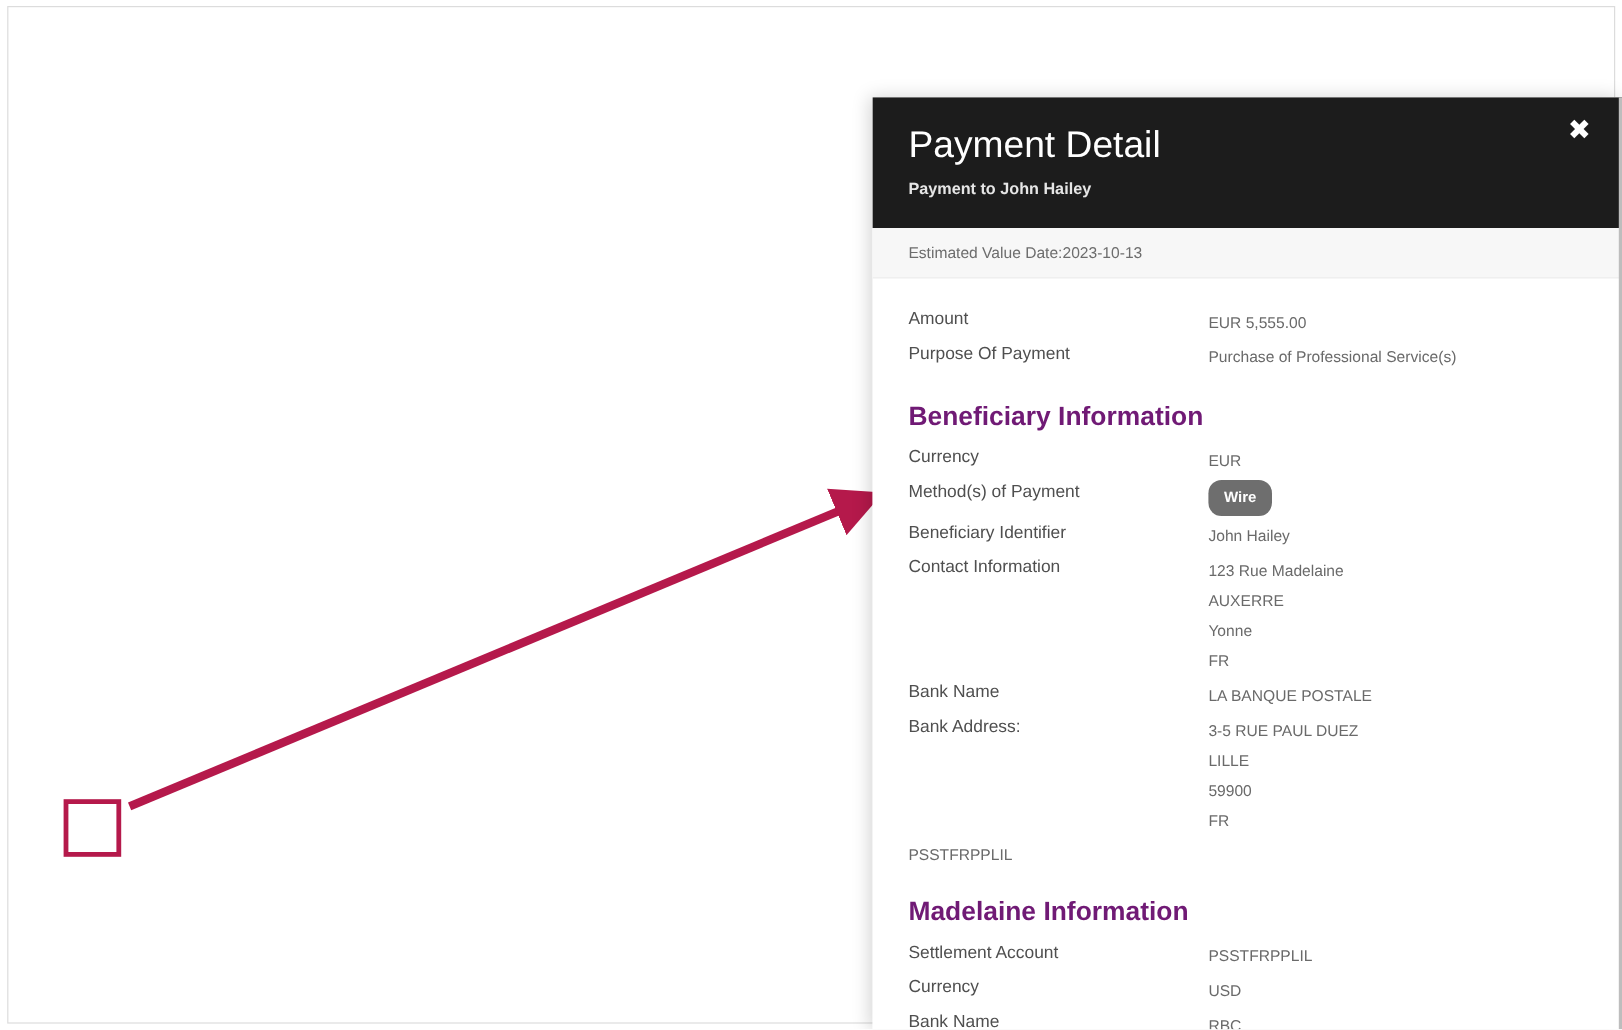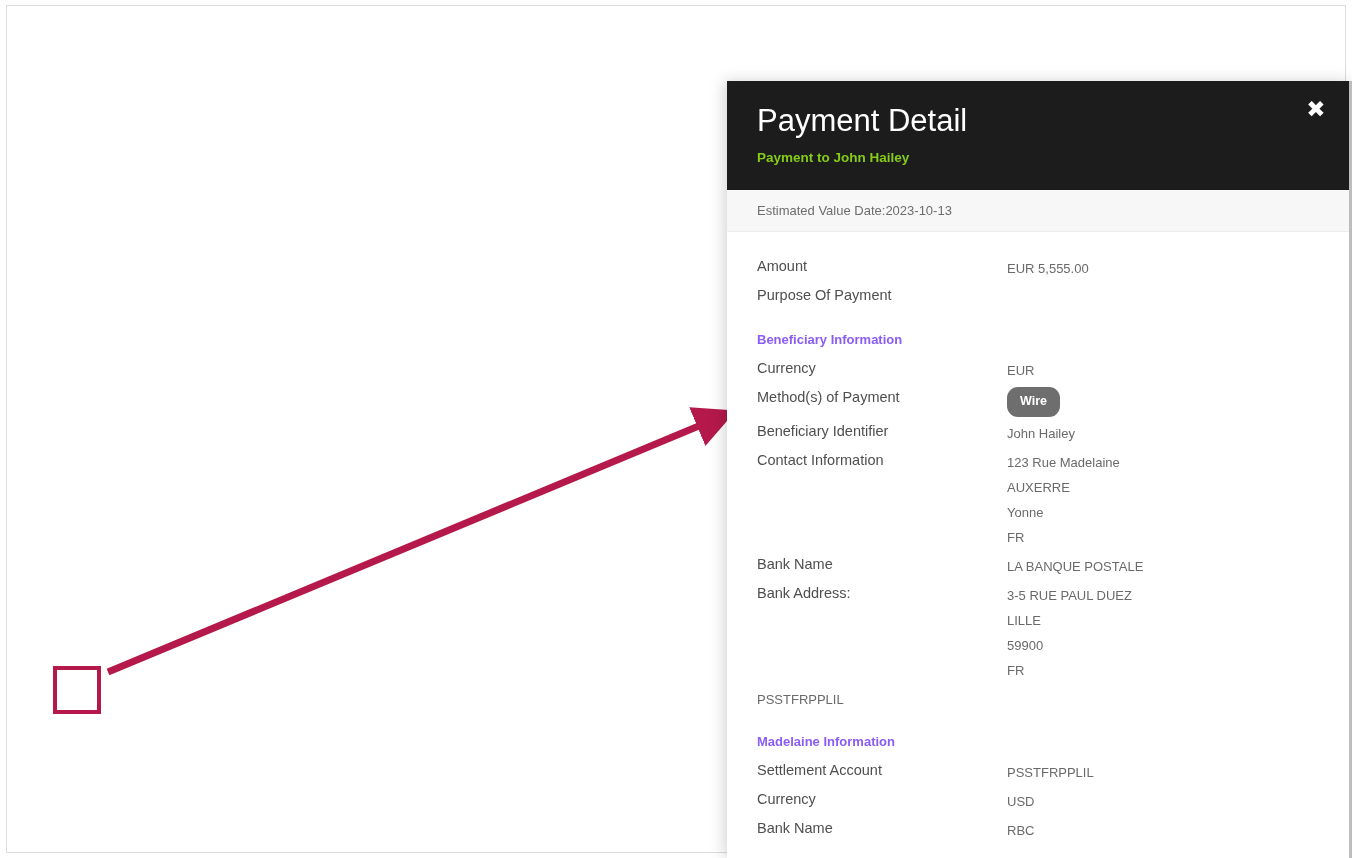--- a/index.html
+++ b/index.html
@@ -220,39 +220,39 @@
     background: #ffffff;
     box-shadow: -3px 0 14px rgba(0,0,0,.17);
     overflow: hidden;
   }
   .modal-header {
     background: #1c1c1c; color: #fff;
     padding: 22px 30px 24px 30px;
     position: relative; height: 109px;
   }
   .modal-title { font-size: 31px; font-weight: 400; line-height: 1.15; }
-  .modal-sub { font-size: 13.5px; font-weight: bold; margin-top: 11px; color: #84cc16; }
+  .modal-sub { font-size: 13.5px; font-weight: bold; margin-top: 11px; color: #e5e5e5; }
   .modal-close {
     position: absolute; right: 22px; top: 14px;
     width: 28px; height: 28px; color: #fff;
     font-size: 23px; line-height: 28px; text-align: center;
     font-weight: bold; cursor: pointer;
     font-family: "DejaVu Sans", sans-serif;
   }
   .est-band {
     background: #f7f7f7; border-bottom: 1px solid #ededed;
     padding: 13px 30px; font-size: 13px; color: #6d6d6d;
   }
   .modal-body { padding: 22px 30px 20px 30px; }
   .drow { display: flex; margin-bottom: 2px; line-height: 25px; }
   .dlabel { width: 250px; flex: 0 0 250px; font-size: 14.5px; color: #4f4f4f; }
   .dvalue { font-size: 13px; color: #6a6a6a; padding-top: 2px; }
   .dvalue .ml { display: block; }
   .sec-h {
-    font-size: 13px; font-weight: bold; color: #8b5cf6;
+    font-size: 22px; font-weight: bold; color: #701a75;
     margin: 22px 0 9px 0;
   }
   .sec-h.first { margin-top: 24px; }
   .pill {
     display: inline-block; background: #6e6e6e; color: #fff;
     border-radius: 11px; padding: 2px 13px 3px 13px;
     font-size: 12.5px; font-weight: bold;
   }
   .modal-scroll-track {
     position: absolute; right: 0; top: 0; width: 3px; height: 100%;
@@ -427,20 +427,21 @@
     <div class="est-band">Estimated Value Date:2023-10-13</div>
 
     <div class="modal-body">
 
       <div class="drow">
         <div class="dlabel">Amount</div>
         <div class="dvalue">EUR 5,555.00</div>
       </div>
       <div class="drow">
         <div class="dlabel">Purpose Of Payment</div>
+        <div class="dvalue">Purchase of Professional Service(s)</div>
       </div>
 
       <div class="sec-h first">Beneficiary Information</div>
 
       <div class="drow">
         <div class="dlabel">Currency</div>
         <div class="dvalue">EUR</div>
       </div>
 
       <div class="drow">

